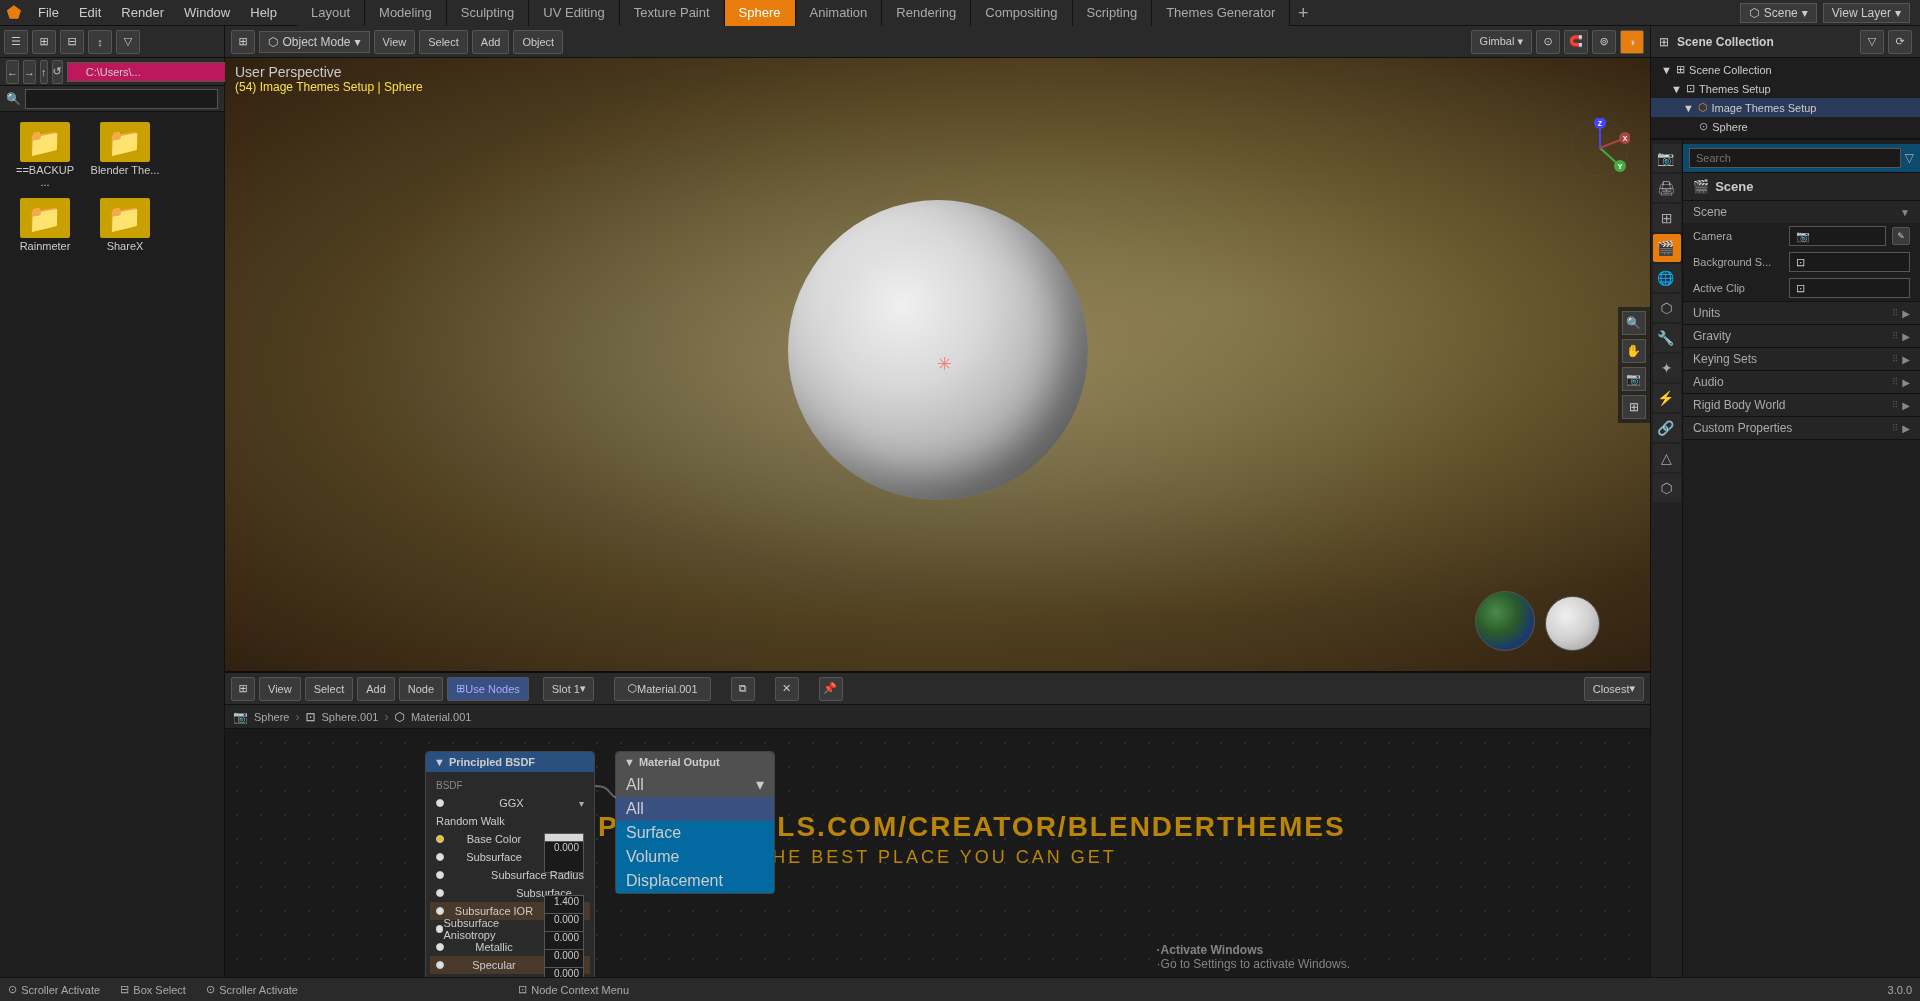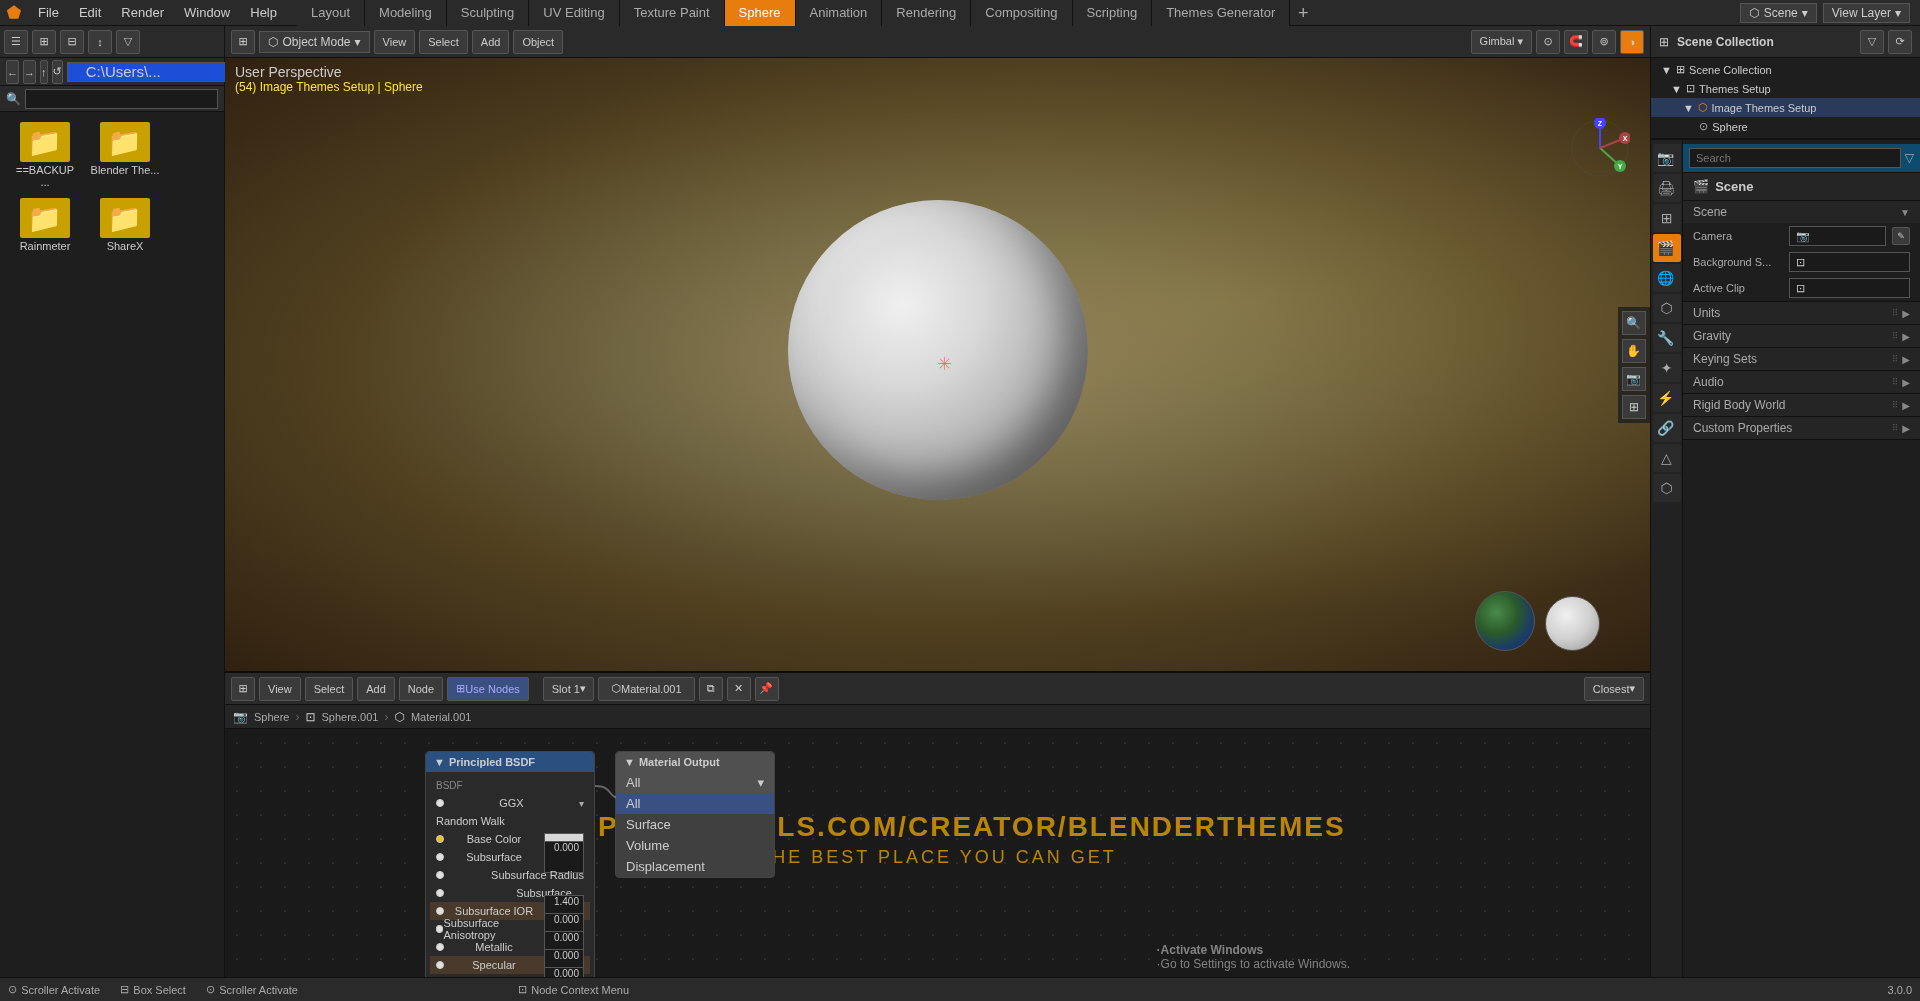--- a/index.html
+++ b/index.html
@@ -54,22 +54,22 @@
     .toolbar-btn {
       width: 24px; height: 24px; background: #3a3a3a; border: 1px solid #555;
       display: flex; align-items: center; justify-content: center; cursor: pointer; color: #ccc;
       font-size: 11px; border-radius: 2px;
     }
     .nav-bar {
       height: 28px; background: #2a2a2a; display: flex; align-items: center; gap: 4px; padding: 0 6px;
       border-bottom: 1px solid #111;
     }
     .path-input {
-      flex: 1; background: #1d4ed8; border: 1px solid #555; height: 20px;
-      color: #ccc; padding: 0 18px; font-size: 15px;
+      flex: 1; background: #be185d; border: 1px solid #555; height: 20px;
+      color: #ccc; padding: 0 18px; font-size: 11px;
     }
     .search-bar {
       height: 26px; background: #2a2a2a; display: flex; align-items: center; padding: 0 6px;
       border-bottom: 1px solid #111; gap: 4px;
     }
     .search-input {
       flex: 1; background: #1a1a1a; border: 1px solid #555; height: 20px;
       color: #ccc; padding: 0 6px; font-size: 11px;
     }
     .file-grid {
@@ -215,22 +215,22 @@
     }
     .node-socket.yellow { background: #e8c020; }
     .node-socket.white { background: #e0e0e0; }
     .node-value {
       background: #1a1a1a; border: 1px solid #555; padding: 0 4px; height: 32px;
       font-size: 10px; color: #ccc; min-width: 40px; text-align: right;
     }
 
     
     .dropdown-popup {
-      position: absolute; background: #404040; border: 1px solid #555;
-      font-size: 13px; z-index: 100; min-width: 100px;
+      position: absolute; background: #0369a1; border: 1px solid #555;
+      font-size: 16px; z-index: 100; min-width: 100px;
     }
     .dropdown-item {
       padding: 3px 10px; cursor: pointer; color: #ccc;
     }
     .dropdown-item:hover, .dropdown-item.selected { background: #3a5080; }
     .dropdown-header {
       padding: 3px 10px; background: #505050; display: flex; align-items: center; justify-content: space-between;
     }
 
     
@@ -479,21 +479,21 @@
       <div class="node-editor-toolbar">
         <div class="toolbar-btn">⊞</div>
         <div class="toolbar-btn" style="padding:0 8px;width:auto;">View</div>
         <div class="toolbar-btn" style="padding:0 8px;width:auto;">Select</div>
         <div class="toolbar-btn" style="padding:0 8px;width:auto;">Add</div>
         <div class="toolbar-btn" style="padding:0 8px;width:auto;">Node</div>
         <div class="toolbar-btn" style="padding:0 8px;width:auto;background:#3a5080;color:#aaf;">
           <span>⊞</span> 
             <span>Use Nodes</span>
         </div>
-        <div style="margin-left: 10px; display:flex; align-items:center; gap:4px;">
+        <div style="margin-left: 10px; display:flex; align-items:center; gap:20px;">
           <div class="toolbar-btn" style="padding:0 8px;width:auto;background:#3a3a3a;">
             <span>Slot 1</span> ▾
           </div>
           <div class="toolbar-btn" style="padding:0 12px;width:auto;background:#3a3a3a;">
             <span>⬡</span> 
               <span>Material.001</span>
           </div>
           <div class="toolbar-btn">⧉</div>
           <div class="toolbar-btn">✕</div>
           <div class="toolbar-btn">📌</div>

